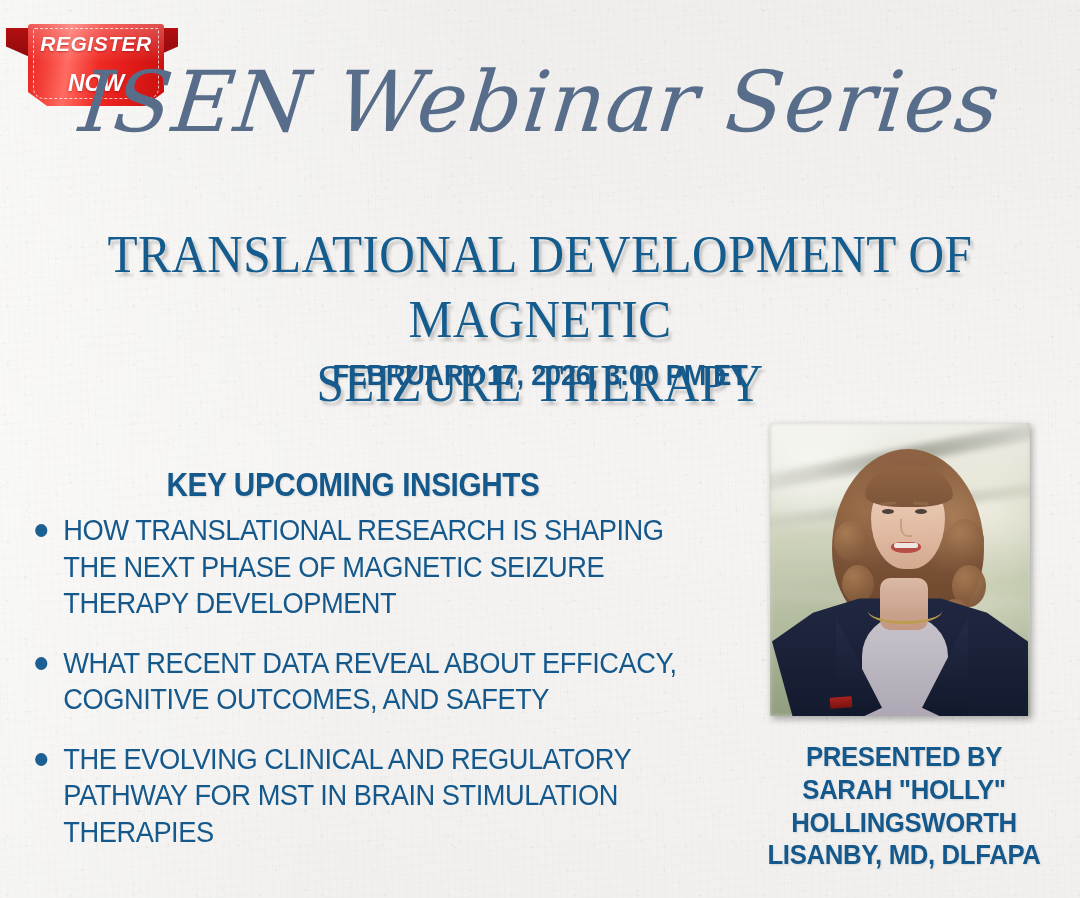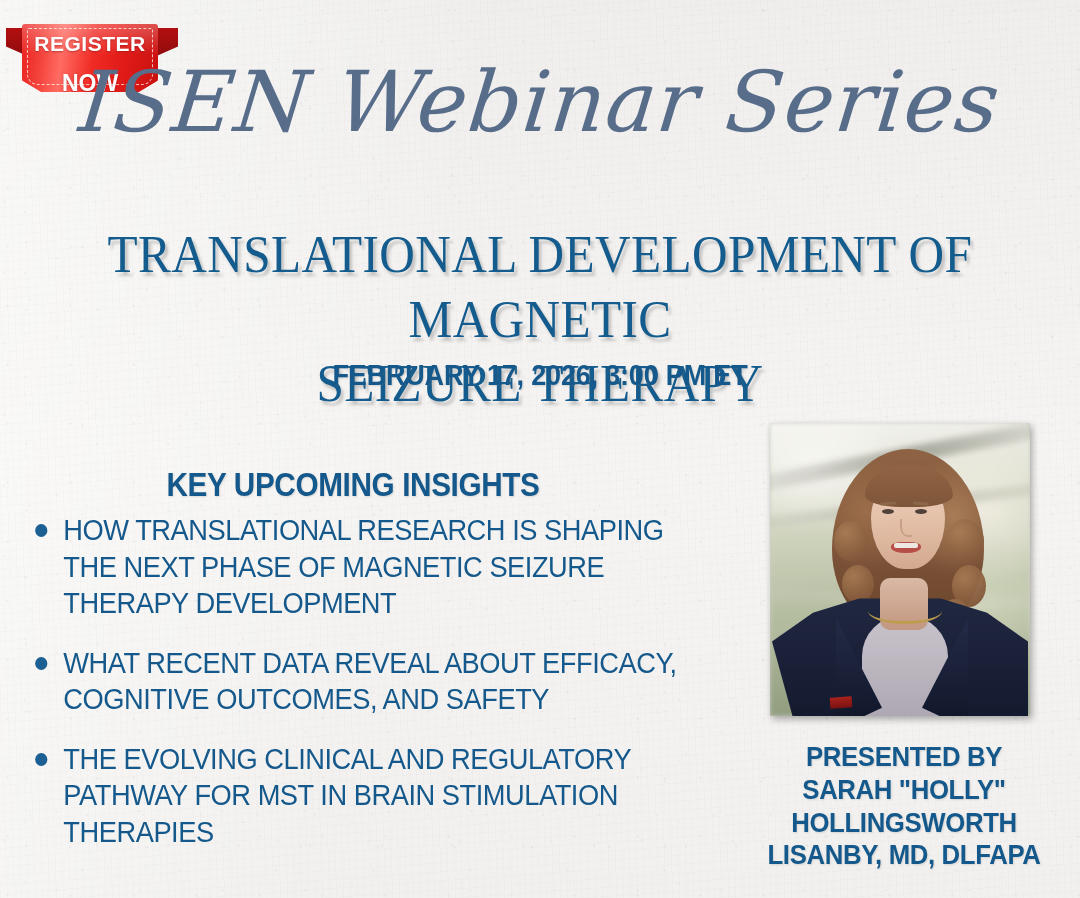--- a/index.html
+++ b/index.html
@@ -65,35 +65,36 @@
     top: 12px;
     width: 26px;
     height: 30px;
     background: linear-gradient(180deg, #b30f10 0%, #8e0b0c 100%);
   }
   .ribbon-tab.left  { left: 0;   clip-path: polygon(0 0, 100% 0, 100% 100%, 0 62%); }
   .ribbon-tab.right { right: 0;  clip-path: polygon(0 0, 100% 0, 100% 62%, 0 100%); }
 
   .ribbon-body {
     position: absolute;
-    left: 16px;
+    left: 22px;
     top: 8px;
     width: 136px;
-    height: 68px;
+    height: 82px;
     background:
       linear-gradient(97deg,
         #e8201d 0%,
         #f4433c 16%,
         #ff6b62 30%,
         #f02b25 52%,
         #e01b18 74%,
         #c9110f 100%);
     border-radius: 3px 3px 14px 14px;
     clip-path: polygon(0 0, 100% 0, 100% 83%, 86% 100%, 14% 100%, 0 83%);
     box-shadow: 0 3px 6px rgba(0,0,0,.28);
+    font-style: italic;
   }
   .ribbon-stitch {
     position: absolute;
     left: 5px; right: 5px; top: 4px; bottom: 7px;
     border: 1.5px dashed rgba(255,255,255,.72);
     border-radius: 2px 2px 11px 11px;
     pointer-events: none;
   }
   .ribbon-gloss {
     position: absolute;

